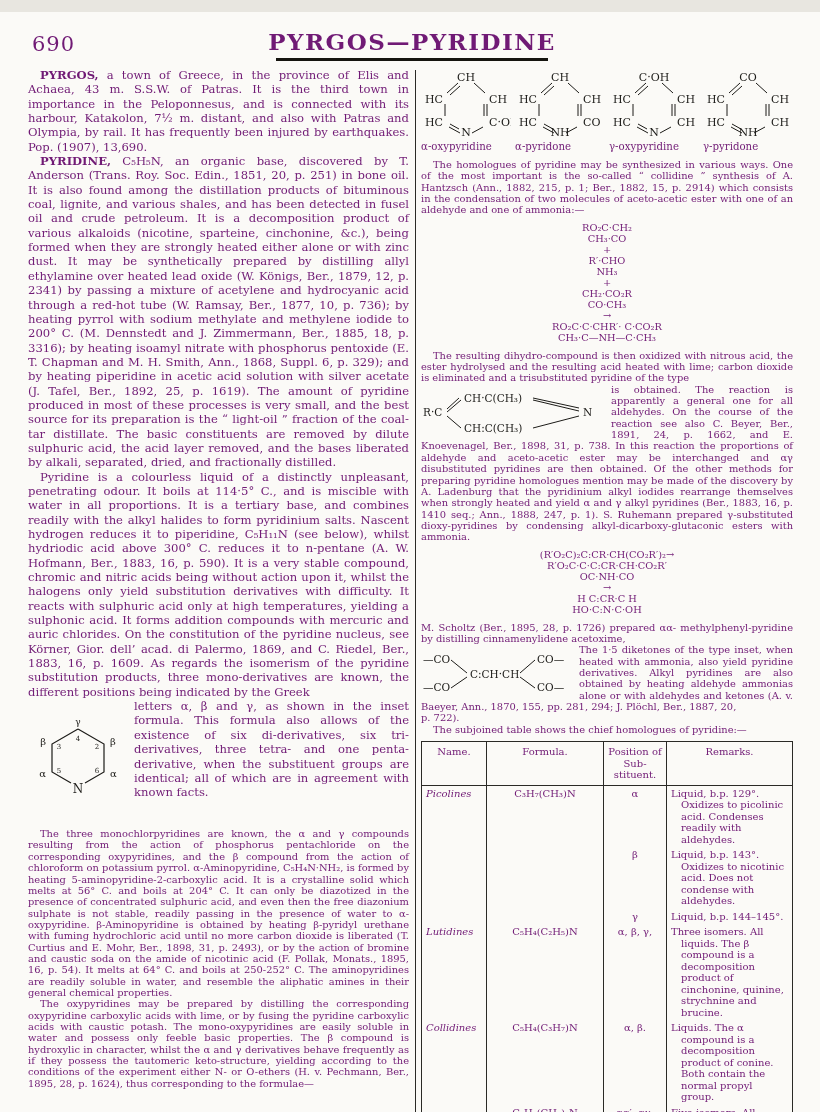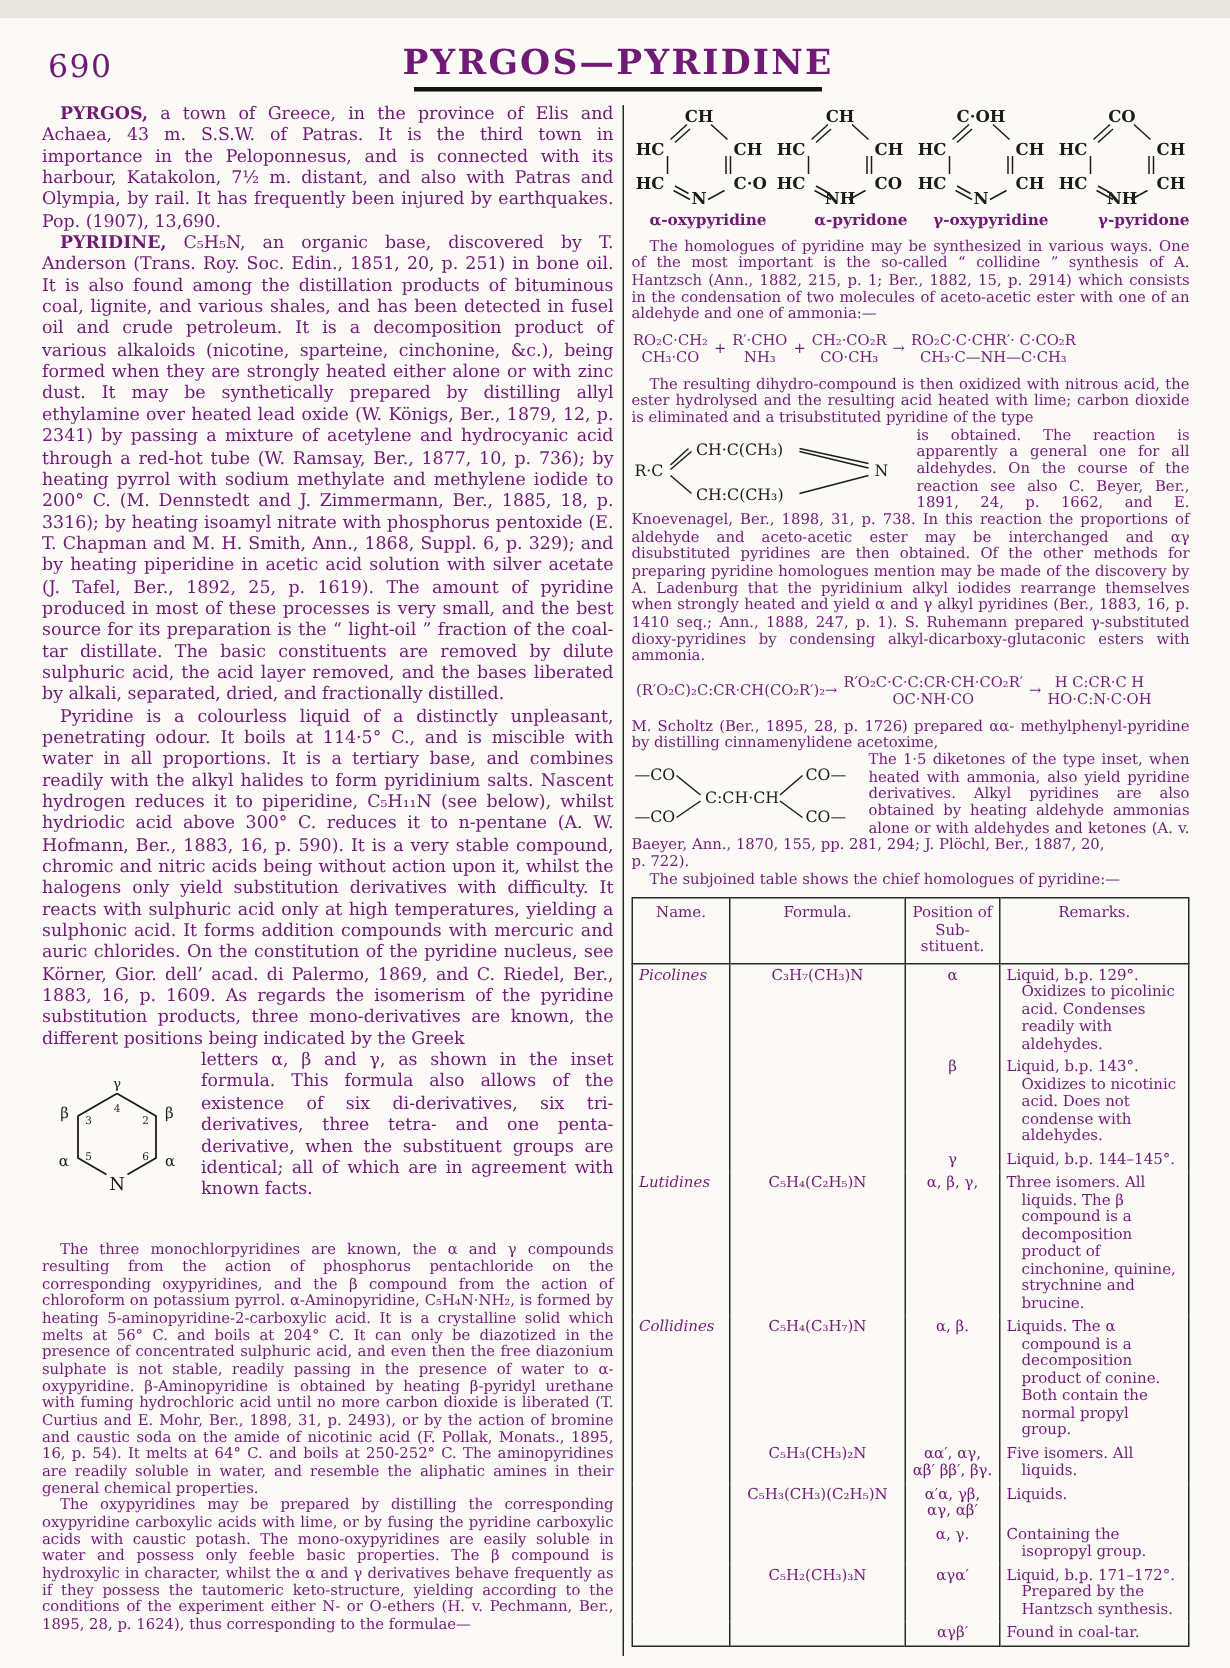--- a/index.html
+++ b/index.html
@@ -23,23 +23,23 @@
   .col-div{width:1px;flex:none;background:#2b2a26;margin:2px 5px 0 6px;}
   .col-right{width:372px;flex:none;}
   p{margin:0;}
   .main{font-size:11.6px;line-height:14.35px;text-align:justify;}
   .small{font-size:9.9px;line-height:11.35px;text-align:justify;}
   .ind{text-indent:12px;}
   .lead{font-weight:bold;}
   .gap-top{margin-top:13px;}
   .hex-float{float:left;width:100px;height:112px;margin:4px 6px 0 0;}
   .rings{display:flex;justify-content:space-between;margin:2px 0 6px;}
-  .ring{text-align:right;width:90px;font-weight:bold;}
+  .ring{text-align:left;width:90px;}
   .ring-label{font-size:10.2px;line-height:12px;margin-top:1px;}
-  .equation{display:flex;align-items:center;justify-content:flex-start;font-size:9.8px;line-height:11px;margin:6px 0 7px;white-space:nowrap;}
+  .equation{display:flex;align-items:center;justify-content:center;font-size:9.8px;line-height:11px;margin:6px 0 7px;white-space:nowrap;flex-direction:column;}
   .equation .frac{display:inline-block;text-align:center;margin:0 1px;}
   .equation .frac span{display:block;}
   .equation .op{margin:0 3px;}
   .inset-rc{float:left;width:186px;height:50px;margin:2px 4px 0 0;}
   .inset-dk{float:left;width:152px;height:52px;margin:2px 6px 0 0;}
   table.homo{border-collapse:collapse;width:100%;margin:6px 0 6px;font-size:10px;line-height:11.5px;}
   table.homo th,table.homo td{border-left:1px solid #2b2a26;border-right:1px solid #2b2a26;padding:2px 4px;vertical-align:top;}
   table.homo th{border-bottom:1px solid #2b2a26;font-weight:normal;text-align:center;padding:4px 2px;}
   table.homo{border:1.5px solid #2b2a26;}
   td.c-name{width:56px;font-style:italic;}

